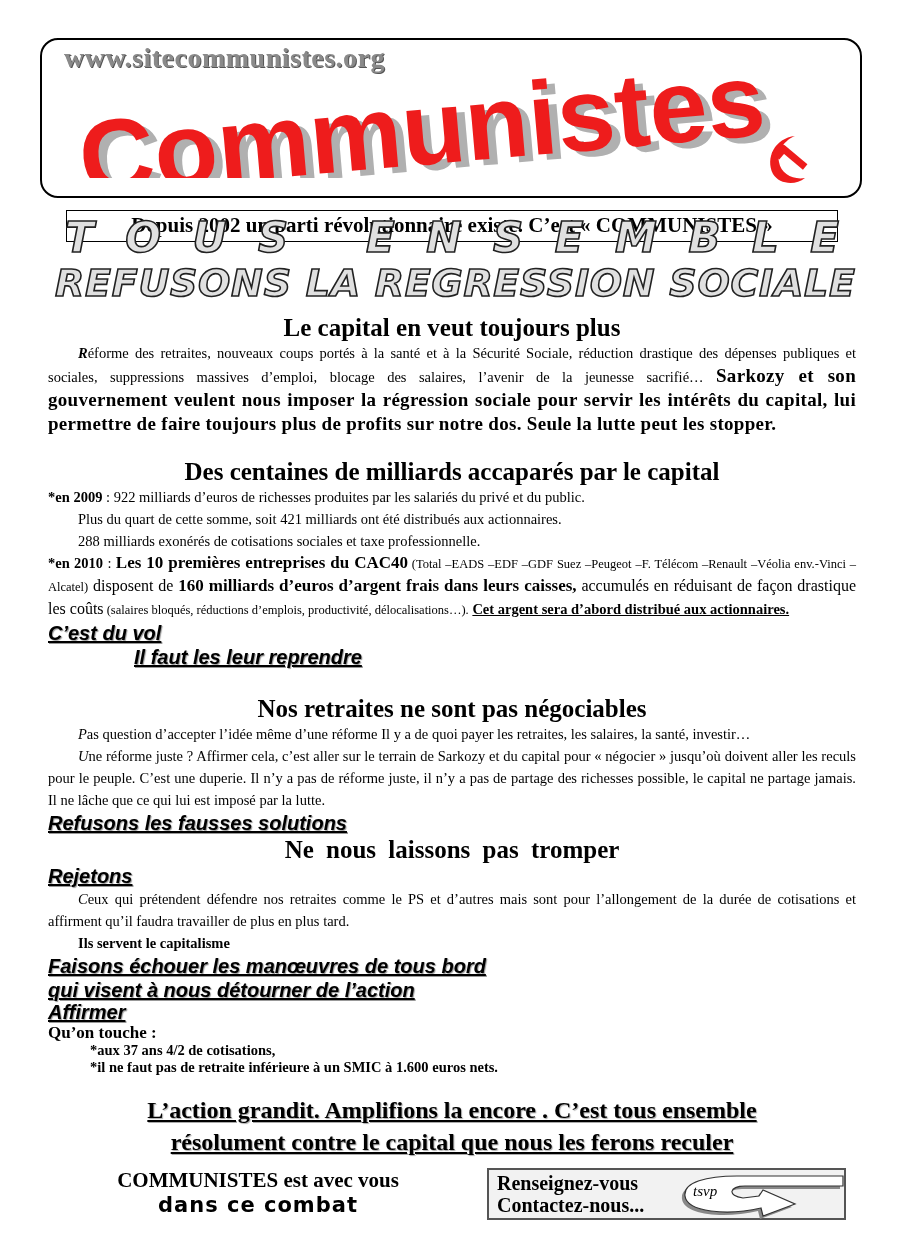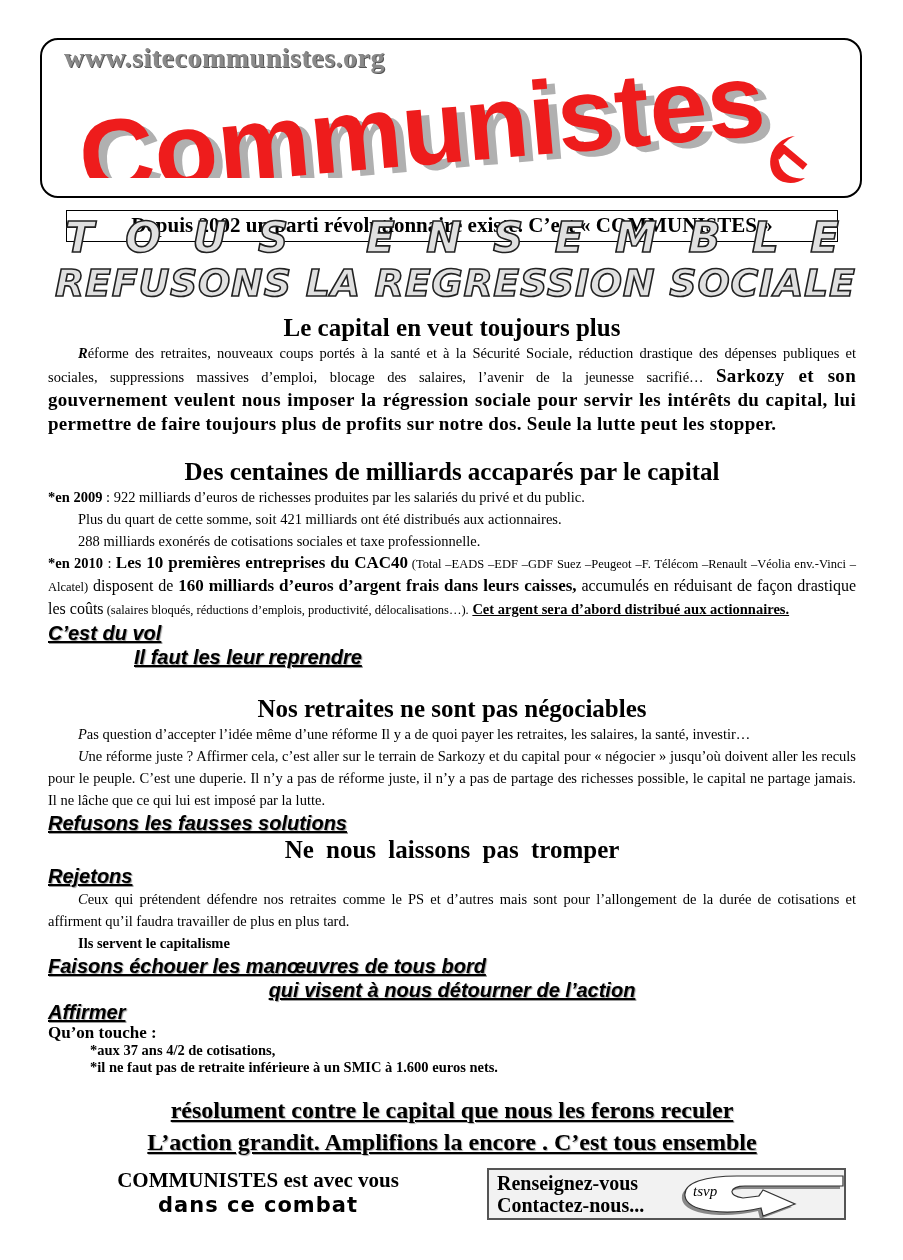--- a/index.html
+++ b/index.html
@@ -88,33 +88,33 @@
   <p class="indent"><i>U</i><span>ne réforme juste ? Affirmer cela, c’est aller sur le terrain de Sarkozy et du capital pour « négocier » jusqu’où doivent aller les reculs pour le peuple. C’est une duperie. Il n’y a pas de réforme juste, il n’y a pas de partage des richesses possible, le capital ne partage jamais. Il ne lâche que ce qui lui est imposé par la lutte.</span></p>
   <div class="sub">Refusons les fausses solutions</div>
 </div>
 
 <div class="section" style="top:836px;">
   <h1 class="h1" style="word-spacing:6px">Ne  nous  laissons  pas  tromper</h1>
   <div class="sub">Rejetons</div>
   <p class="indent"><i>C</i><span>eux qui prétendent  défendre nos retraites comme le PS et d’autres mais sont pour l’allongement de la durée de cotisations et affirment qu’il faudra travailler de plus en plus tard.</span></p>
   <p class="indent" style="font-weight:bold">Ils servent le capitalisme</p>
   <div class="sub">Faisons échouer les manœuvres de tous bord</div>
-  <div class="sub" style="text-align:center">qui visent à nous détourner de l’action</div>
+  <div class="sub" style="text-align:left">qui visent à nous détourner de l’action</div>
 </div>
 
 <div class="section" style="top:1000px;">
   <div class="sub">Affirmer</div>
   <div style="font-weight:bold;font-size:17px;line-height:18px">Qu’on touche :</div>
   <div class="bullets">*aux 37 ans 4/2 de cotisations,</div>
   <div class="bullets">*il ne faut pas de retraite inférieure à un SMIC à 1.600 euros nets.</div>
 </div>
 
 <div class="section" style="top:1094px;">
+  <div class="final">L’action grandit. Amplifions la encore . C’est tous ensemble</div>
   <div class="final"> résolument contre le capital que nous les ferons reculer</div>
-  <div class="final">L’action grandit. Amplifions la encore . C’est tous ensemble</div>
 </div>
 
 <div class="footer-left">
   <div class="l1">COMMUNISTES est avec vous</div>
   <div class="l2">dans ce combat</div>
 </div>
 <div class="contact-box">
   <div class="t">
     <div>Renseignez-vous</div>
     <div>Contactez-nous...</div>

